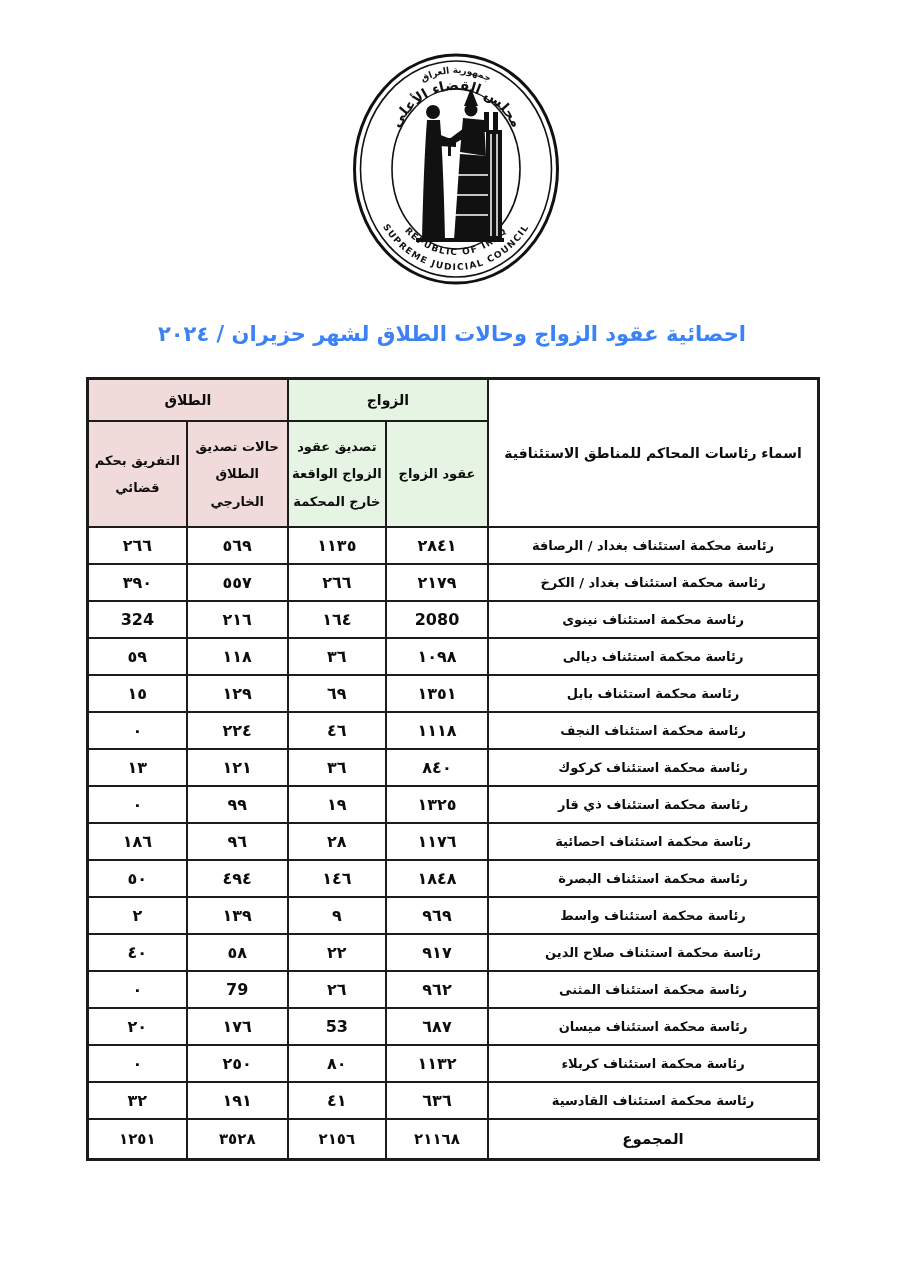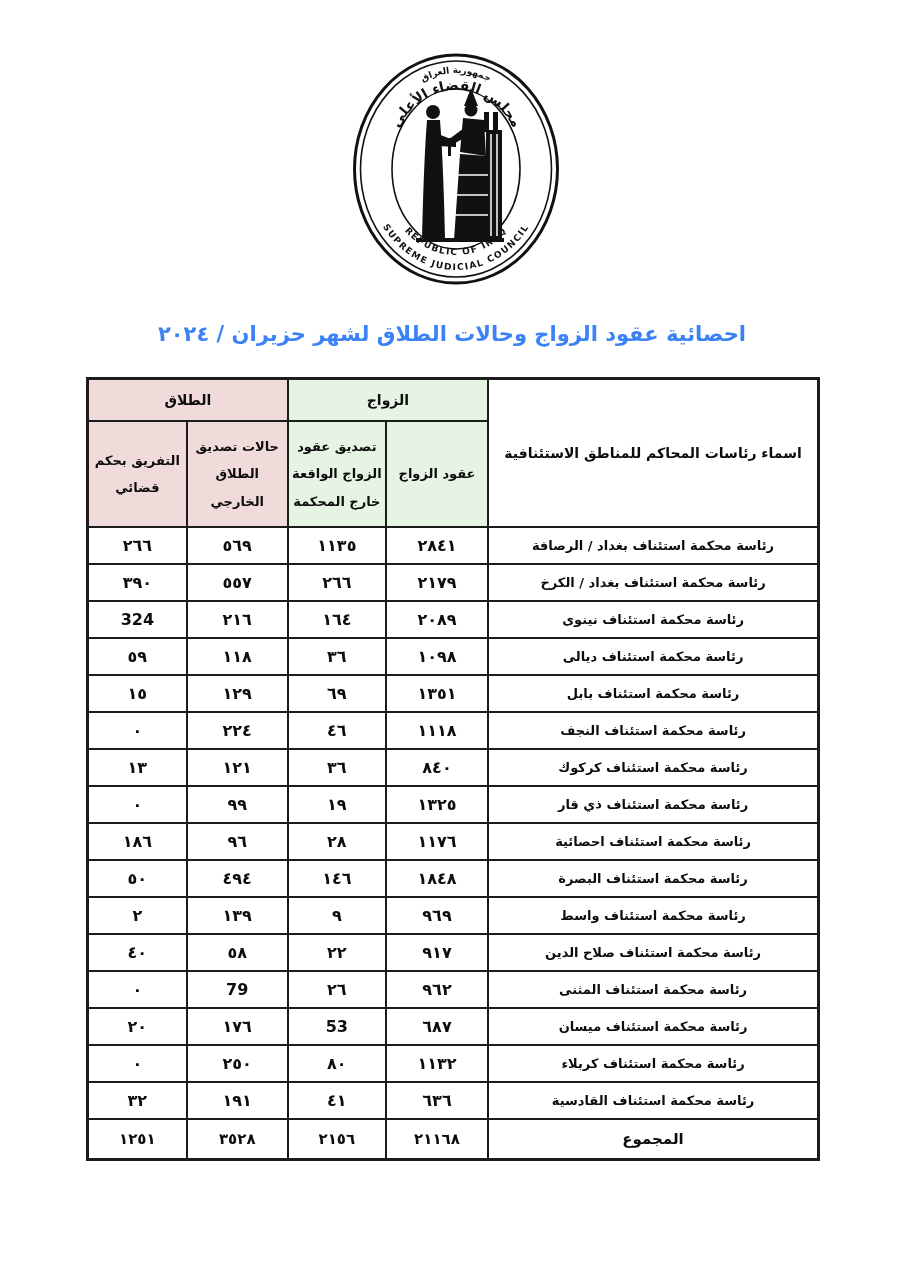--- a/index.html
+++ b/index.html
@@ -161,21 +161,21 @@
         </tr>
         <tr>
           <td class="court">رئاسة محكمة استئناف بغداد / الكرخ</td>
           <td>٢١٧٩</td>
           <td>٢٦٦</td>
           <td>٥٥٧</td>
           <td>٣٩٠</td>
         </tr>
         <tr>
           <td class="court">رئاسة محكمة استئناف نينوى</td>
-          <td>٢٠٨٩</td>
+          <td>2080</td>
           <td>١٦٤</td>
           <td>٢١٦</td>
           <td>324</td>
         </tr>
         <tr>
           <td class="court">رئاسة محكمة استئناف ديالى</td>
           <td>١٠٩٨</td>
           <td>٣٦</td>
           <td>١١٨</td>
           <td>٥٩</td>

